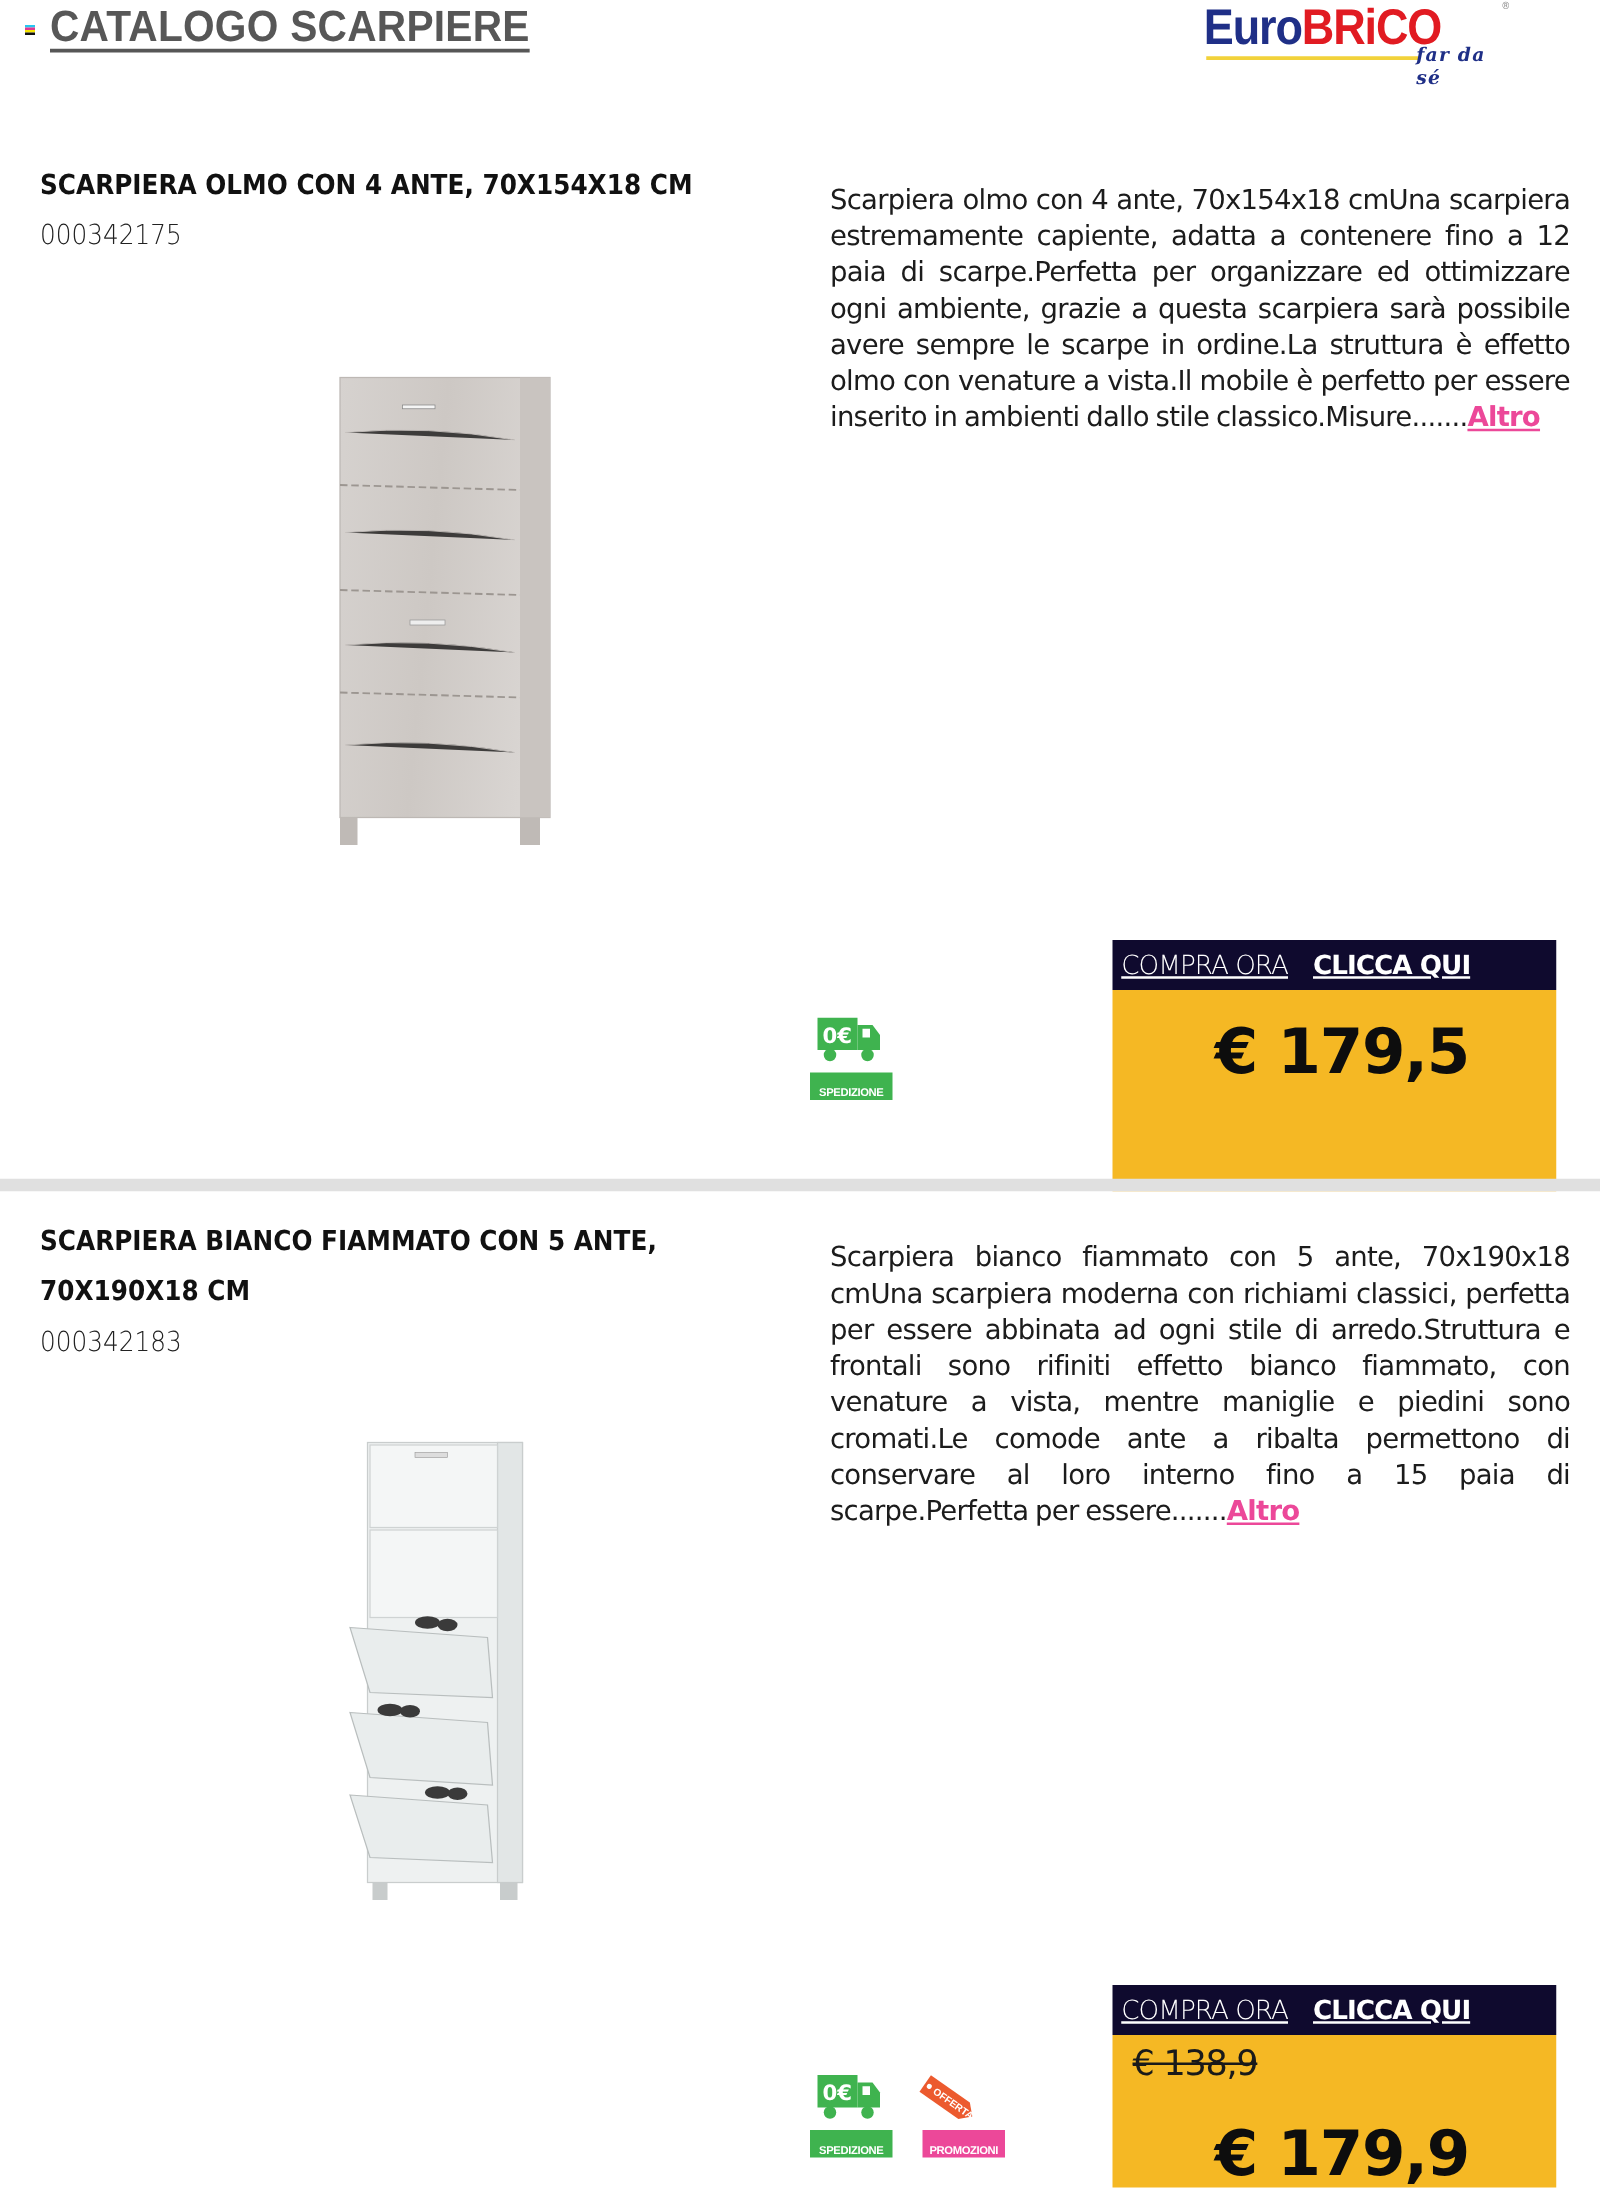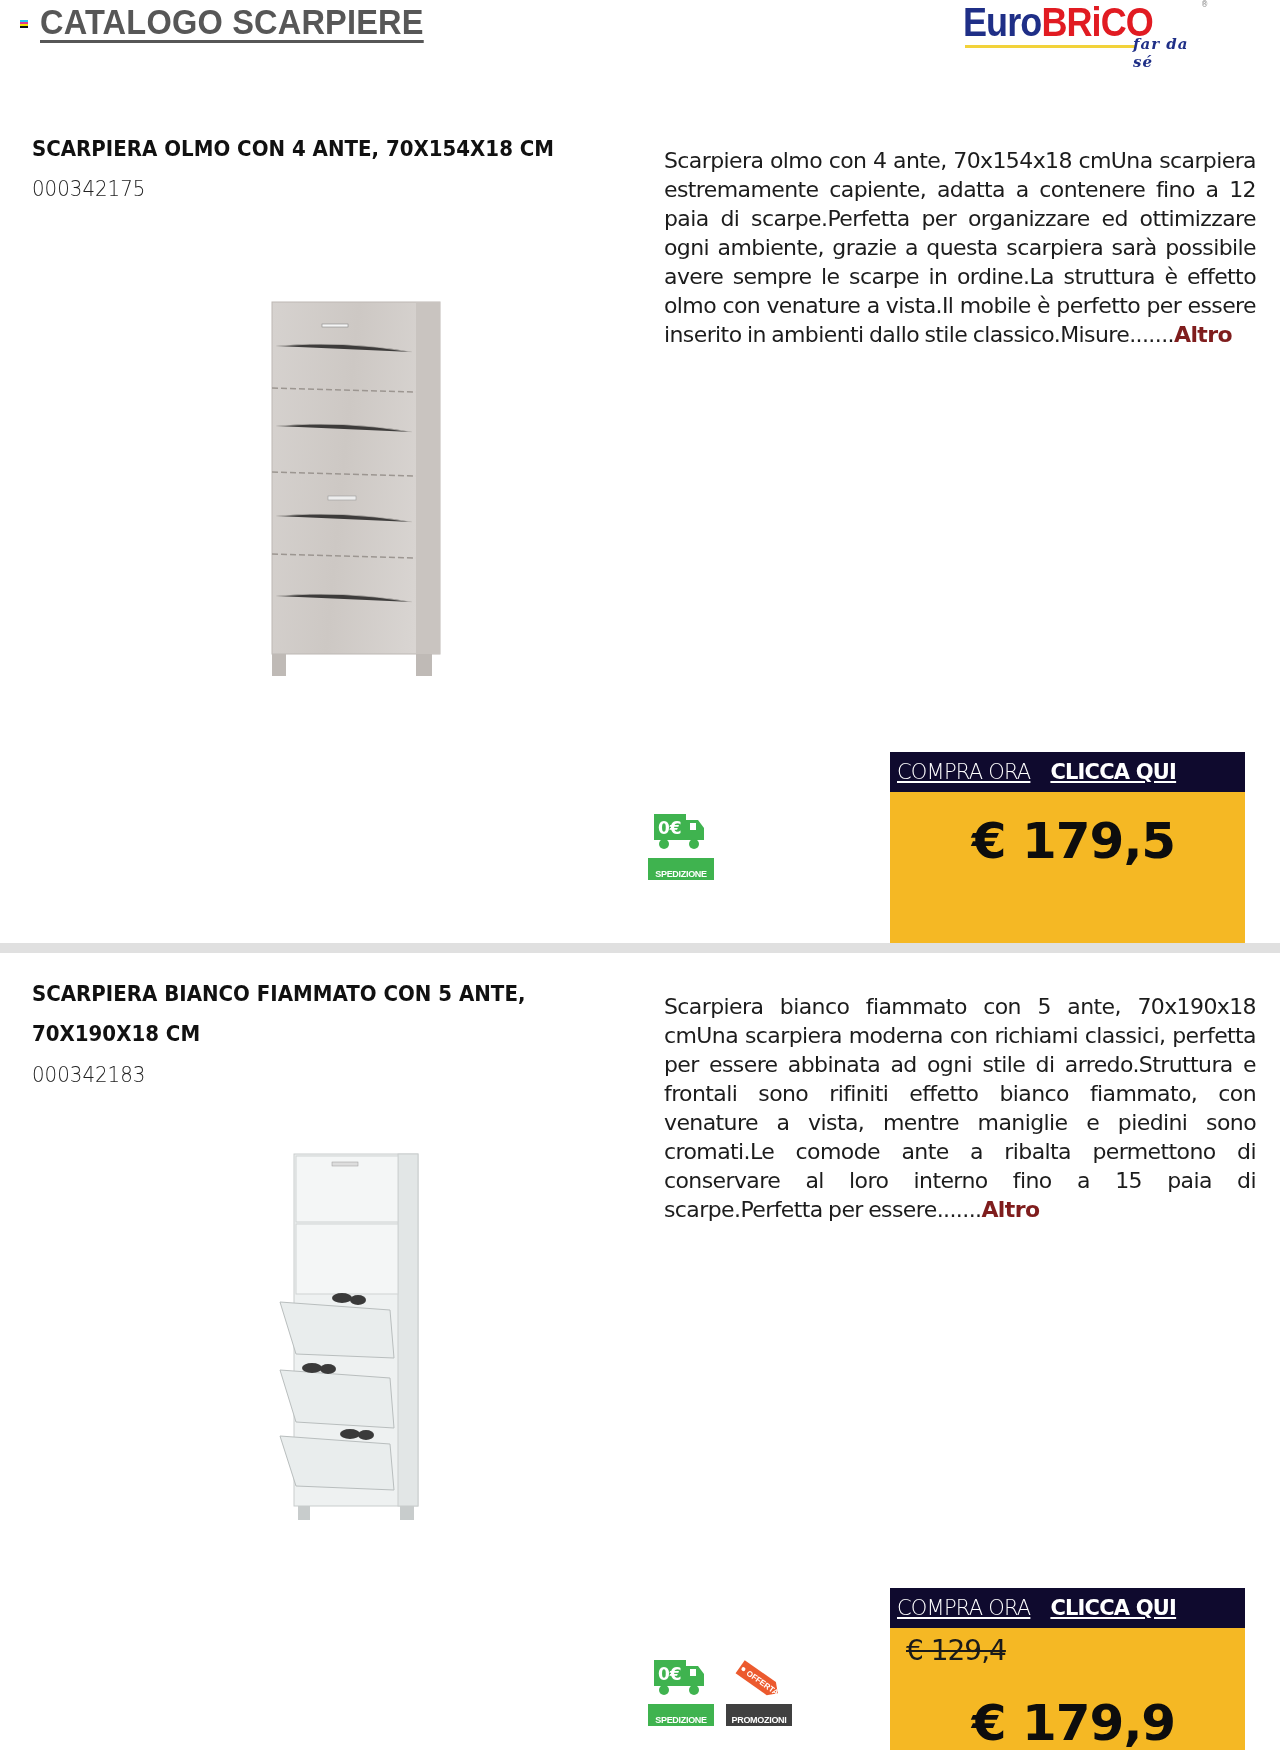--- a/index.html
+++ b/index.html
@@ -22,29 +22,29 @@
   .logo .tag { position: absolute; left: 172px; top: 35px; font-family: "DejaVu Serif", serif; font-style: italic;
     font-weight: bold; font-size: 15px; color: #1f2f87; letter-spacing: 1px; }
 
   .product { position: absolute; left: 0; width: 1280px; }
   .p-title { position: absolute; left: 32px; font-family: "DejaVu Sans", sans-serif; font-weight: bold;
     font-size: 22px; color: #111; line-height: 40px; transform: scaleX(0.9); transform-origin: left; white-space: nowrap; }
   .p-code { position: absolute; left: 32px; font-family: "DejaVu Sans", sans-serif; font-size: 22px; color: #222;
     font-weight: 300; transform: scaleX(0.9); transform-origin: left; }
   .p-desc { position: absolute; left: 664px; width: 592px; font-family: "DejaVu Sans", sans-serif; font-size: 22px;
     line-height: 29px; color: #1c1c1c; text-align: justify; letter-spacing: -0.6px; word-spacing: -1px; }
-  .p-desc .more { font-weight: bold; color: #7f1d1d; cursor: pointer; }
+  .p-desc .more { font-weight: bold; text-decoration: underline; color: #ec4899; cursor: pointer; }
 
   .photo { position: absolute; }
 
   .badge { position: absolute; width: 66px; height: 66px; }
   .badge .pill { position: absolute; left: 0; top: 44px; width: 66px; height: 22px; color: #fff; font-family: "Liberation Sans", sans-serif;
     font-weight: bold; font-size: 9px; line-height: 10px; text-align: center; padding-top: 11px; letter-spacing: -0.3px; }
   .badge.ship .pill { background: #3fb34f; }
-  .badge.offer .pill { background: #404040; }
+  .badge.offer .pill { background: #ec4899; margin-left: 12px; }
 
   .price-box { position: absolute; left: 890px; width: 355px; }
   .price-head { height: 40px; background: #0f0a2e; padding-left: 7px; font-family: "DejaVu Sans", sans-serif; font-size: 21px;
     line-height: 40px; color: #fff; white-space: nowrap; }
   .price-head .buy { text-decoration: underline; font-weight: 300; letter-spacing: -0.8px; }
   .price-head .click { text-decoration: underline; font-weight: bold; letter-spacing: -0.8px; margin-left: 20px; cursor: pointer; }
   .price-body { background: #f5b824; position: relative; }
   .price-now { position: absolute; left: 0; width: 100%; text-align: center; font-family: "DejaVu Sans", sans-serif; font-weight: bold;
     font-size: 50px; color: #0d0d0d; letter-spacing: -1px; padding-left: 12px; }
   .price-old { position: absolute; left: 16px; font-family: "DejaVu Sans", sans-serif; font-size: 28px; color: #1a1a1a;
@@ -199,17 +199,17 @@
       <div>PROMOZIONI</div>
       <div>CATALOGO</div>
     </div>
   </div>
 
   <div class="price-box" style="top:1588px;">
     <div class="price-head">
       <span class="buy">COMPRA ORA</span><span class="click">CLICCA QUI</span>
     </div>
     <div class="price-body" style="height:140px;">
-      <div class="price-old" style="top:6px;">€ 129,4</div>
+      <div class="price-old" style="top:6px;">€ 138,9</div>
       <div class="price-now" style="top:66px;">€ 179,9</div>
     </div>
   </div>
 </div>
 
 </body></html>

